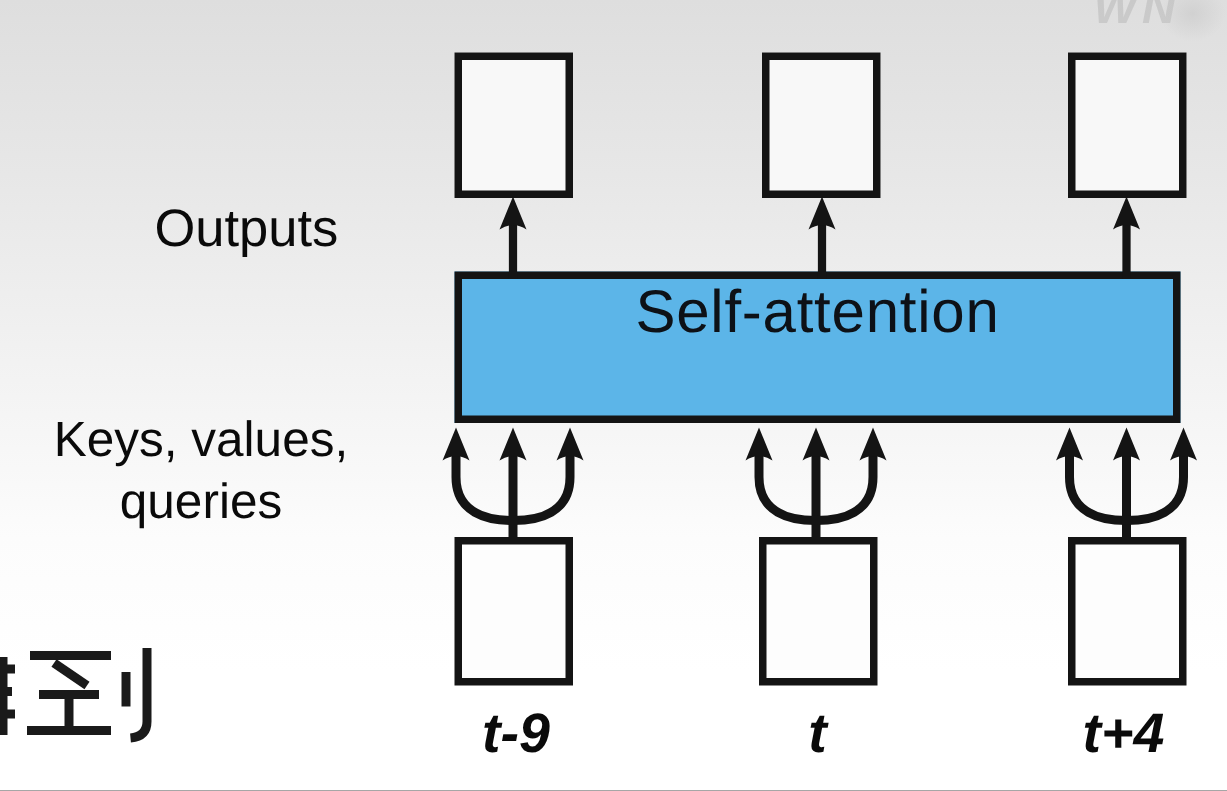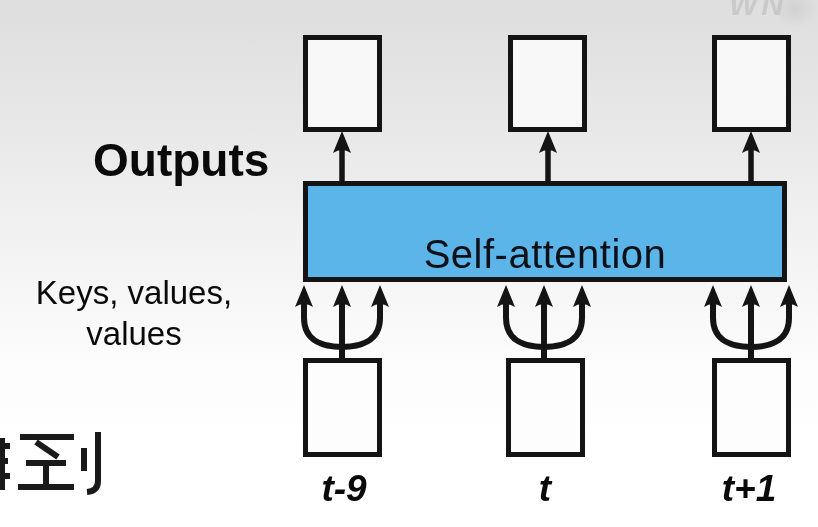--- a/index.html
+++ b/index.html
@@ -10,25 +10,25 @@
   }
   .box {
     position:absolute; box-sizing:border-box;
     border:5px solid #141414; background:#f8f8f8;
   }
   .outbox { top:35px; width:79px; height:97px; }
   .inbox  { top:358px; width:79px; height:99px; background:#fdfdfd; }
   .attn {
     position:absolute; left:303px; top:181px; width:484px; height:101px;
     box-sizing:border-box; border:5px solid #141414; background:#5cb5e8;
-    display:flex; align-items:flex-end; justify-content:center;
+    display:flex; align-items:flex-start; justify-content:center;
     font-size:40px; color:#0d1117; letter-spacing:0.5px;
   }
   .lbl { position:absolute; color:#0a0a0a; }
-  .outputs-lbl { left:93px; top:133px; font-size:46px;font-weight:bold; }
+  .outputs-lbl { left:103px; top:133px; font-size:35px; }
   .kvq-lbl { left:0; top:273px; width:268px; text-align:center; font-size:33px; line-height:1.24; }
   .time-lbl {
     position:absolute; top:468px; text-align:center;
     font-size:37px; font-weight:bold; font-style:italic; color:#0a0a0a;
   }
   .t1 { left:302px; width:84px; }
   .t2 { left:505px; width:80px; }
   .t3 { left:706px; width:86px; }
   .watermark {
     position:absolute; left:729px; top:-13px; font-size:31px; font-weight:bold;
@@ -44,38 +44,38 @@
 <body>
 
 <div class="stage">
 
   <div class="watermark">WN</div>
   <div class="wm-blob"></div>
 
   <div class="lbl outputs-lbl">Outputs</div>
   <div class="lbl kvq-lbl">
     <div>Keys, values,</div>
-    <div>values</div>
+    <div>queries</div>
   </div>
 
   <div class="box outbox" style="left:303px"></div>
   <div class="box outbox" style="left:508px"></div>
   <div class="box outbox" style="left:712px"></div>
 
   <div class="attn" style="background: rgb(92, 181, 232);">
     <span>Self-attention</span>
   </div>
 
   <div class="box inbox" style="left:303px"></div>
   <div class="box inbox" style="left:506px"></div>
   <div class="box inbox" style="left:712px"></div>
 
   <div class="time-lbl t1">t-9</div>
   <div class="time-lbl t2">t</div>
-  <div class="time-lbl t3">t+1</div>
+  <div class="time-lbl t3">t+4</div>
 
   <svg class="layer" width="818" height="527" viewBox="0 0 818 527">
 
     <g stroke="#141414" stroke-width="5.5" fill="none">
       <path d="M342,186 V150"></path>
       <path d="M548,186 V150"></path>
       <path d="M751,186 V150"></path>
     </g>
     <g fill="#141414" stroke="none">
       <path d="M342,131 L333,153 Q342,147 351,153 Z"></path>

